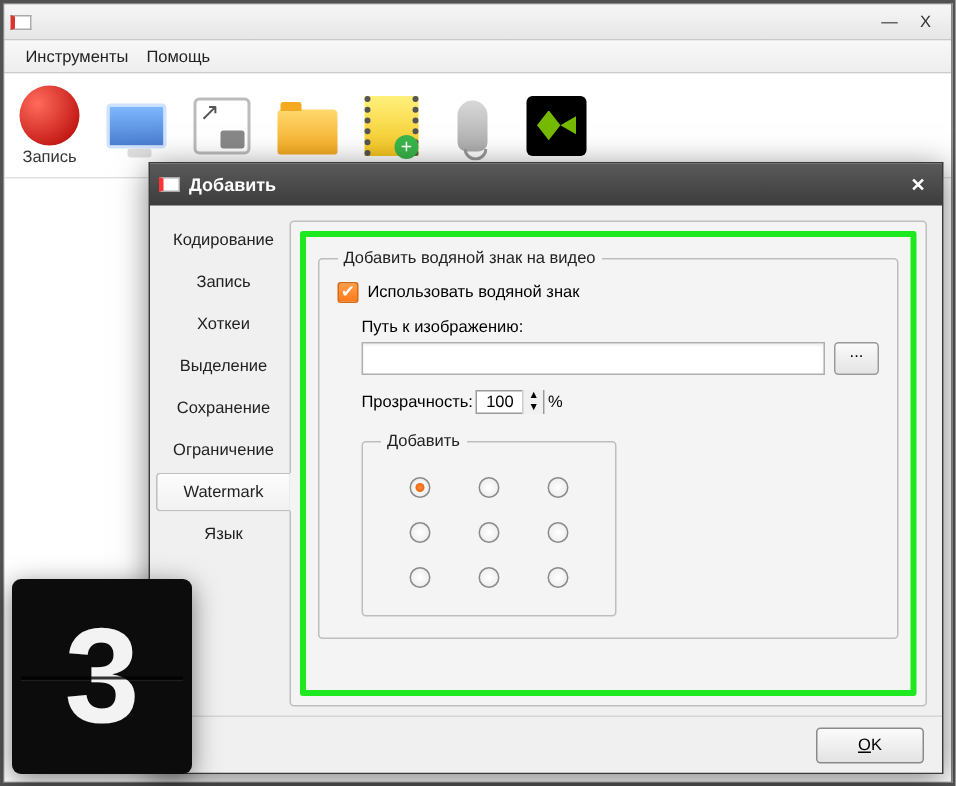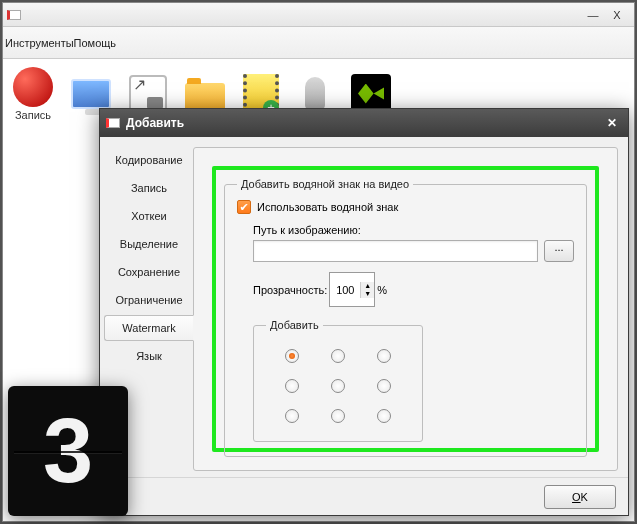--- a/index.html
+++ b/index.html
@@ -30,27 +30,27 @@
     width: 14px; height: 10px;
     background: #fff;
     border: 1px solid #aaa;
     border-left: 3px solid #d33;
     margin-right: 6px;
   }
   .tb-spacer { flex: 1; }
   .win-btns { display: flex; gap: 6px; margin-right: 4px; }
   .win-btn { width: 18px; height: 16px; color: #333; display: flex; align-items: center; justify-content: center; }
   .menu-bar {
-    height: 32px;
+    height: 22px;
     background: linear-gradient(#f8f8f8,#eee);
     border-bottom: 1px solid #ccc;
     display: flex;
     align-items: center;
-    padding: 0 2px;
-    gap: 0;
+    padding: 0 14px;
+    gap: 12px;
   }
   .menu-item { color: #222; cursor: default; }
   .tool-row {
     height: 70px;
     background: #fff;
     border-bottom: 1px solid #ddd;
     display: flex;
     align-items: center;
     padding: 4px 10px;
     gap: 18px;
@@ -120,21 +120,21 @@
     border-radius: 3px 0 0 3px;
     position: relative;
     z-index: 2;
   }
   .tab-pane {
     flex: 1;
     background: #f4f4f4;
     border: 1px solid #bfbfbf;
     border-radius: 3px;
     margin: 10px 10px 6px -1px;
-    padding: 18px;
+    padding: 6px;
     position: relative;
   }
   .highlight-box {
     border: 4px solid #1ee81e;
     border-radius: 2px;
     padding: 6px 8px 14px 8px;
     height: 100%;
   }
   fieldset {
     border: 1px solid #bdbdbd;
@@ -164,21 +164,21 @@
   }
   .btn-browse {
     width: 30px; height: 22px;
     border: 1px solid #9a9a9a;
     background: linear-gradient(#fafafa,#e4e4e4);
     border-radius: 3px;
     text-align:center;
   }
   .spin-row { display:flex; align-items:center; gap:2px; margin-left:16px; }
   .spin {
-    width: 46px; height: 35px;
+    width: 46px; height: 16px;
     border: 1px solid #9a9a9a;
     background:#fff;
     display:flex; align-items:center;
   }
   .spin span { flex:1; text-align:center; }
   .spin .arrows { width:14px; display:flex; flex-direction:column; font-size:7px; line-height:8px; text-align:center; background:#f0f0f0; border-left:1px solid #ccc; }
   fieldset.pos { margin: 12px 0 0 16px; width: 170px; padding:12px; }
   .pos-grid { display:grid; grid-template-columns: repeat(3, 32px); grid-template-rows: repeat(3, 26px); gap: 4px 14px; justify-content:center; }
   .radio {
     width: 14px; height: 14px;

